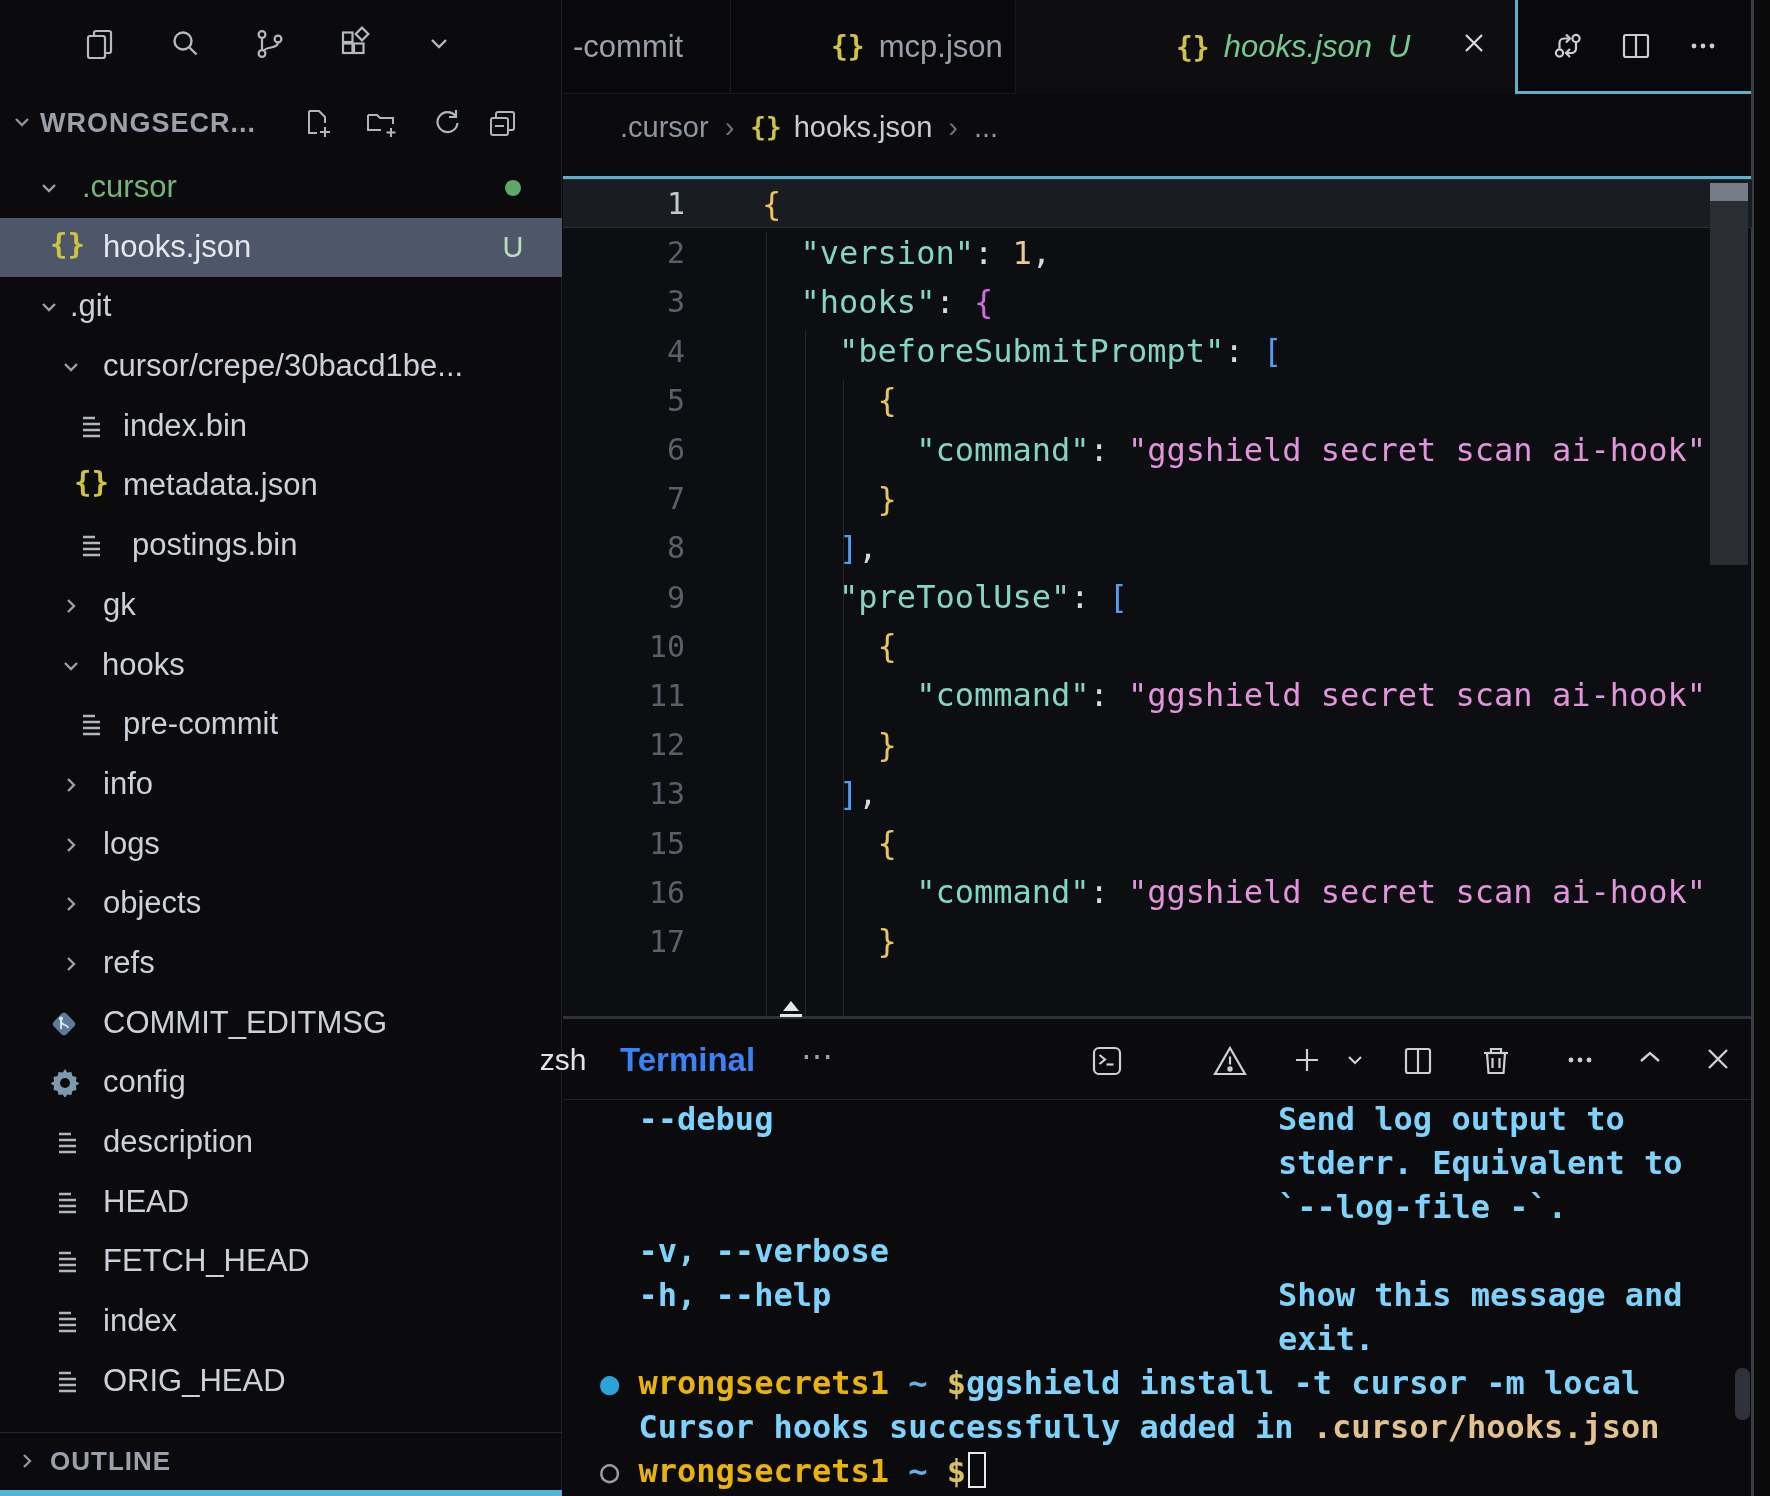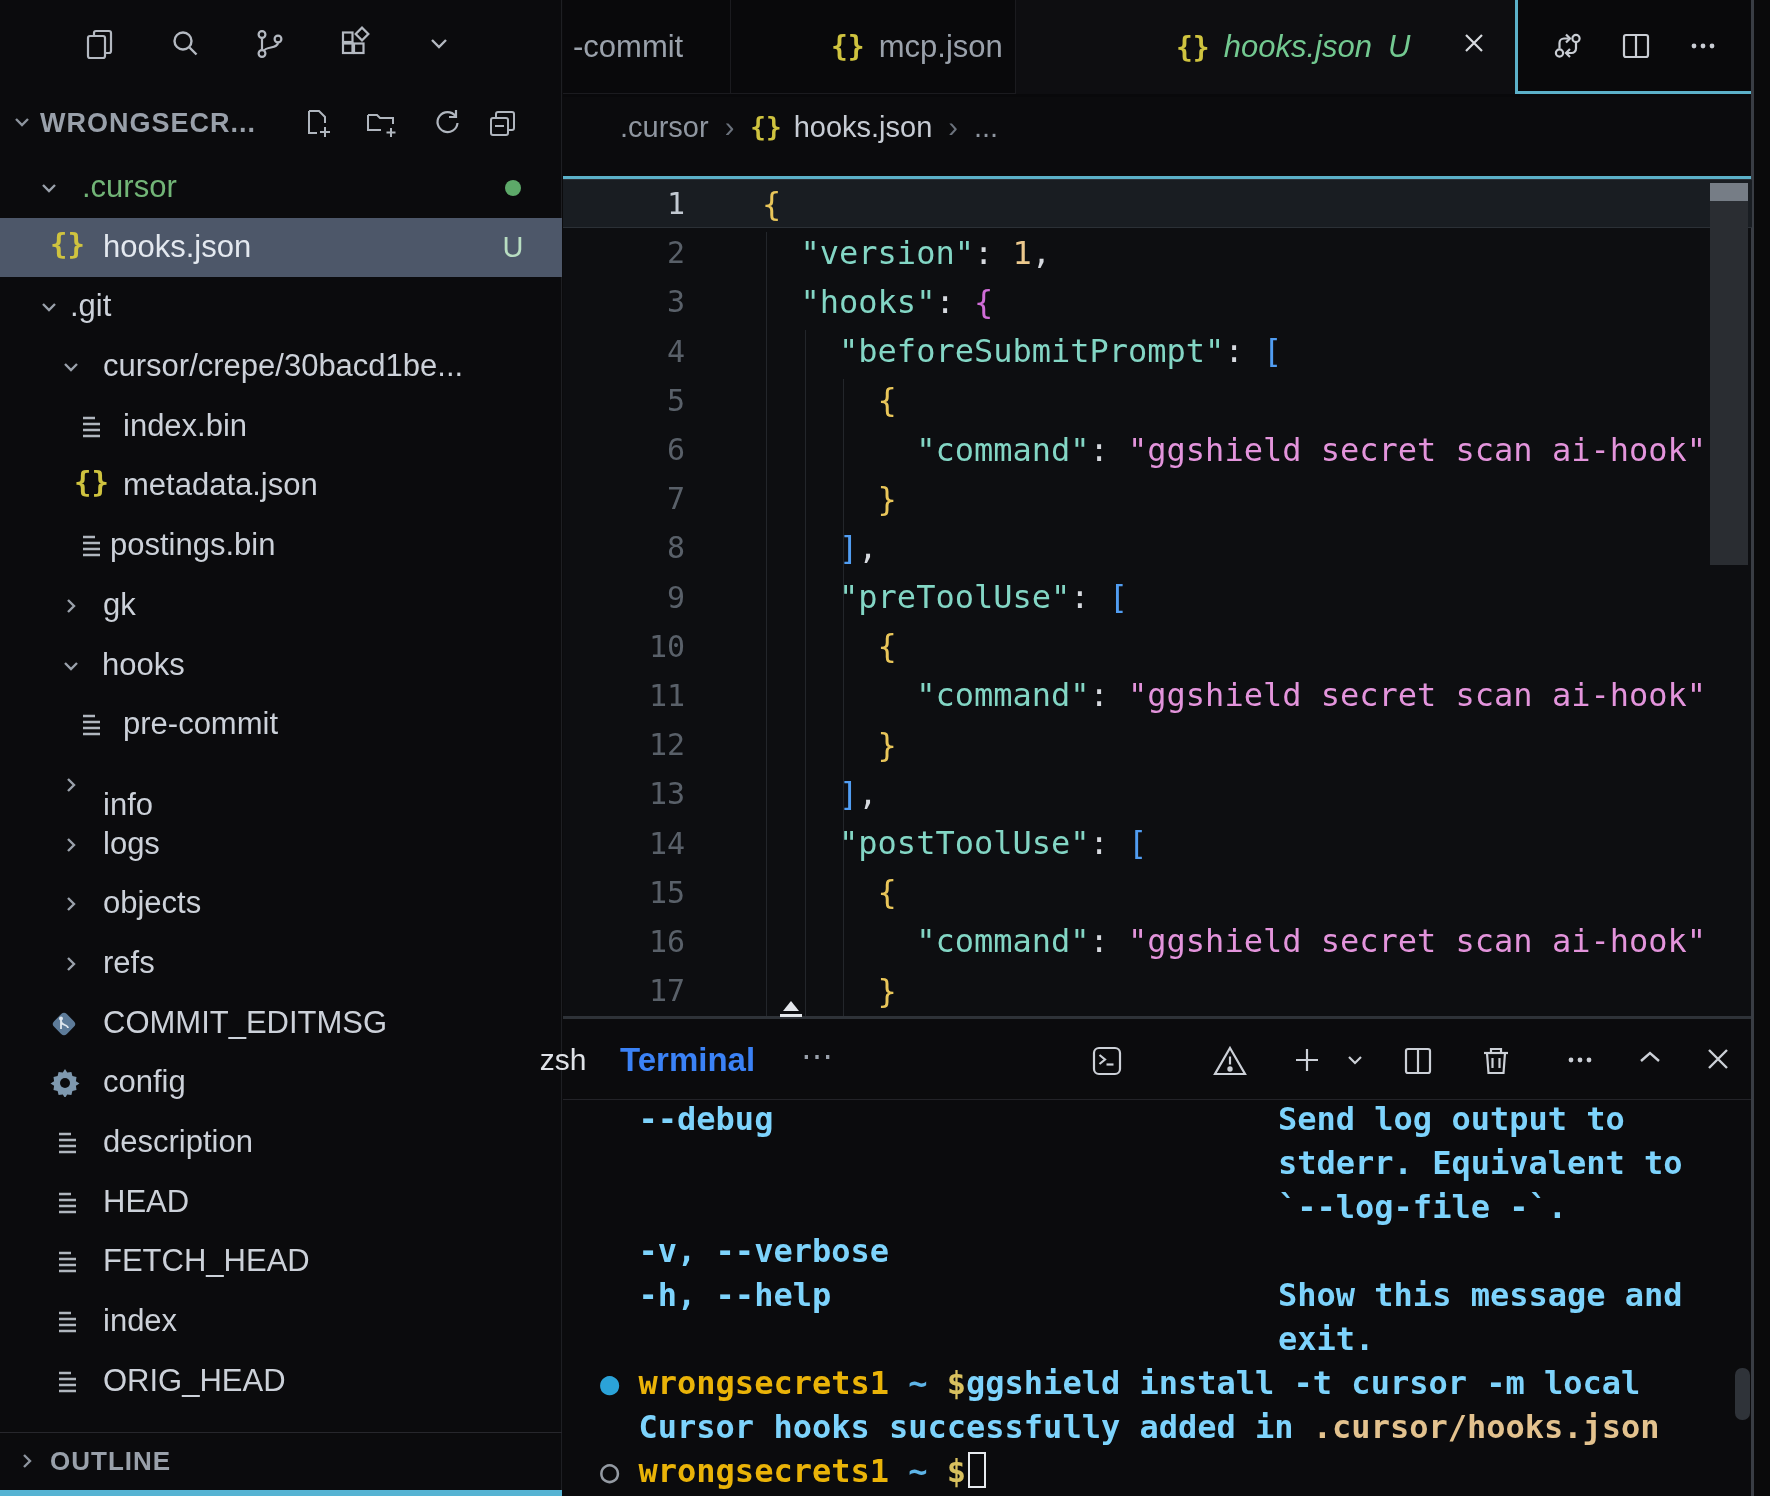--- a/index.html
+++ b/index.html
@@ -224,21 +224,21 @@
         <div class="tree-row">
           <span class="json-ico" style="left: 74px;">{}</span>
           <span class="label" style="left: 123px;">metadata.json</span>
         </div>
         <div class="tree-row">
           <span class="file-ico" style="left: 78px;">
             <svg width="28" height="30" viewBox="0 0 28 30" fill="none" stroke="#b0b6be" stroke-width="2.6">
               <path d="M5 7 h12 M5 13 h17 M5 19 h17 M5 25 h17"></path>
             </svg>
           </span>
-          <span class="label" style="left: 110px;">postings.bin</span>
+          <span class="label" style="left: 132px;">postings.bin</span>
         </div>
         <div class="tree-row">
           <span class="chev" style="left: 58px;">
             <svg width="26" height="26" viewBox="0 0 26 26" fill="none" stroke="currentColor" stroke-width="2.4">
               <path d="M10 7 l6 6 -6 6"></path>
             </svg>
           </span>
           <span class="label" style="left: 103px;">gk</span>
         </div>
         <div class="tree-row">
@@ -256,21 +256,21 @@
             </svg>
           </span>
           <span class="label" style="left: 123px;">pre-commit</span>
         </div>
         <div class="tree-row">
           <span class="chev" style="left: 58px;">
             <svg width="26" height="26" viewBox="0 0 26 26" fill="none" stroke="currentColor" stroke-width="2.4">
               <path d="M10 7 l6 6 -6 6"></path>
             </svg>
           </span>
-          <span class="label" style="left: 103px; margin-top: 21px;">info</span>
+          <span class="label" style="left: 103px;">info</span>
         </div>
         <div class="tree-row">
           <span class="chev" style="left: 58px;">
             <svg width="26" height="26" viewBox="0 0 26 26" fill="none" stroke="currentColor" stroke-width="2.4">
               <path d="M10 7 l6 6 -6 6"></path>
             </svg>
           </span>
           <span class="label" style="left: 103px;">logs</span>
         </div>
         <div class="tree-row">
@@ -467,24 +467,20 @@
             <span class="lnum">11</span>
             <span class="codetxt"><span class="tk-pun">        </span><span class="tk-key">"command"</span><span class="tk-pun">: </span><span class="tk-str">"ggshield secret scan ai-hook"</span></span>
           </div>
           <div class="code-line">
             <span class="lnum">12</span>
             <span class="codetxt"><span class="tk-pun">      </span><span class="tk-b1">}</span></span>
           </div>
           <div class="code-line">
             <span class="lnum">13</span>
             <span class="codetxt"><span class="tk-pun">    </span><span class="tk-b3">]</span><span class="tk-pun">,</span></span>
-          </div>
-          <div class="code-line">
-            <span class="lnum">14</span>
-            <span class="codetxt"><span class="tk-pun">    </span><span class="tk-key">"postToolUse"</span><span class="tk-pun">: </span><span class="tk-b3">[</span></span>
           </div>
           <div class="code-line">
             <span class="lnum">15</span>
             <span class="codetxt"><span class="tk-pun">      </span><span class="tk-b1">{</span></span>
           </div>
           <div class="code-line">
             <span class="lnum">16</span>
             <span class="codetxt"><span class="tk-pun">        </span><span class="tk-key">"command"</span><span class="tk-pun">: </span><span class="tk-str">"ggshield secret scan ai-hook"</span></span>
           </div>
           <div class="code-line">

